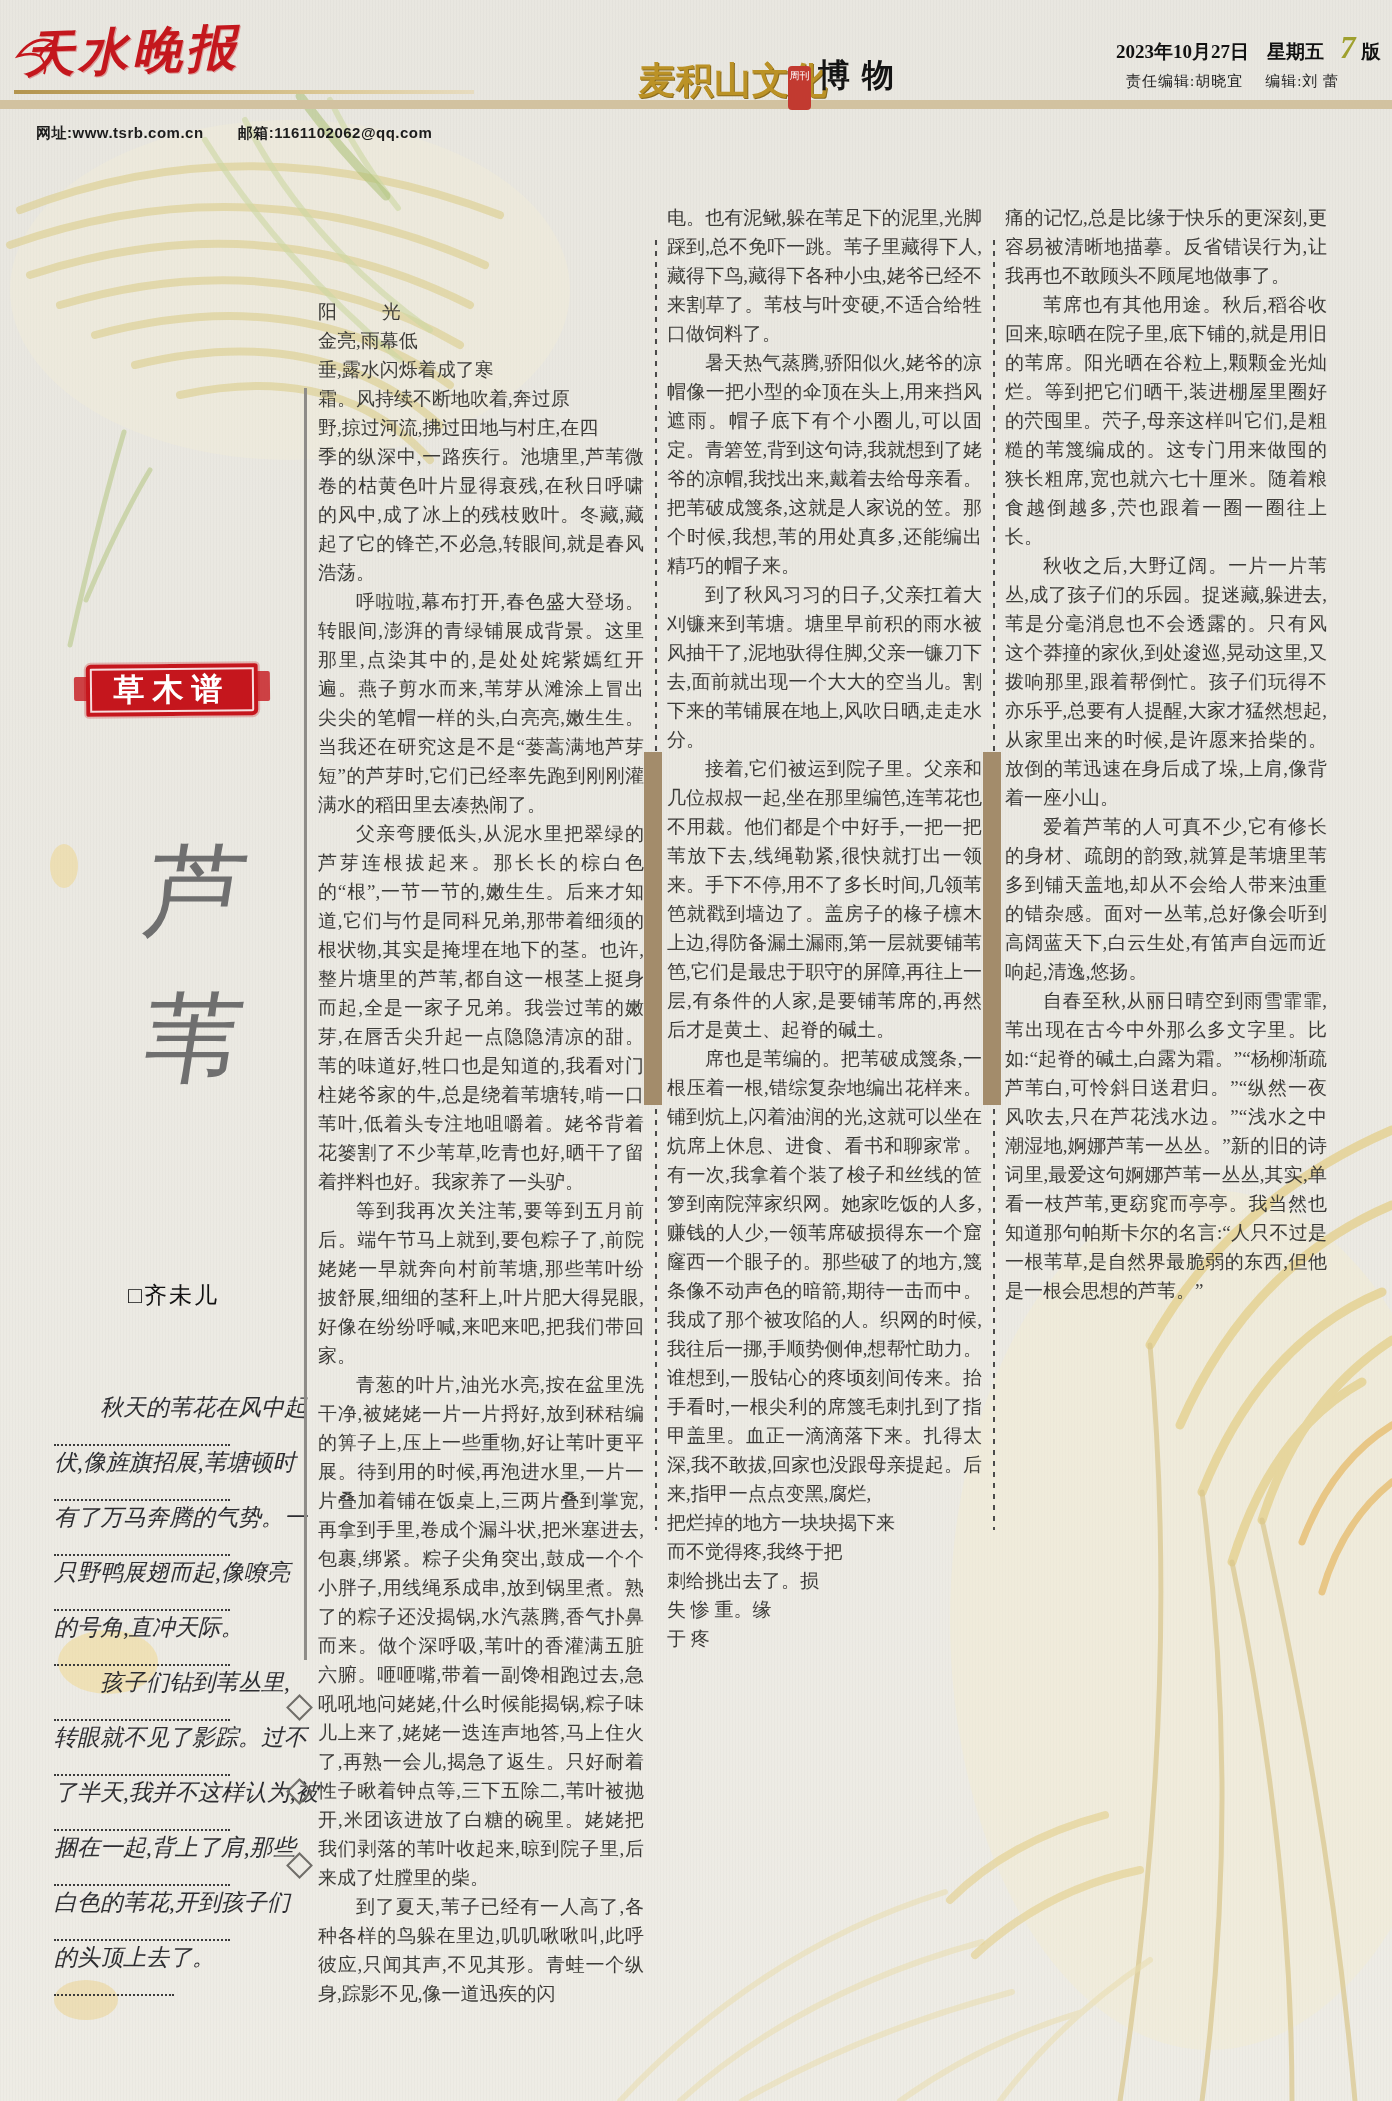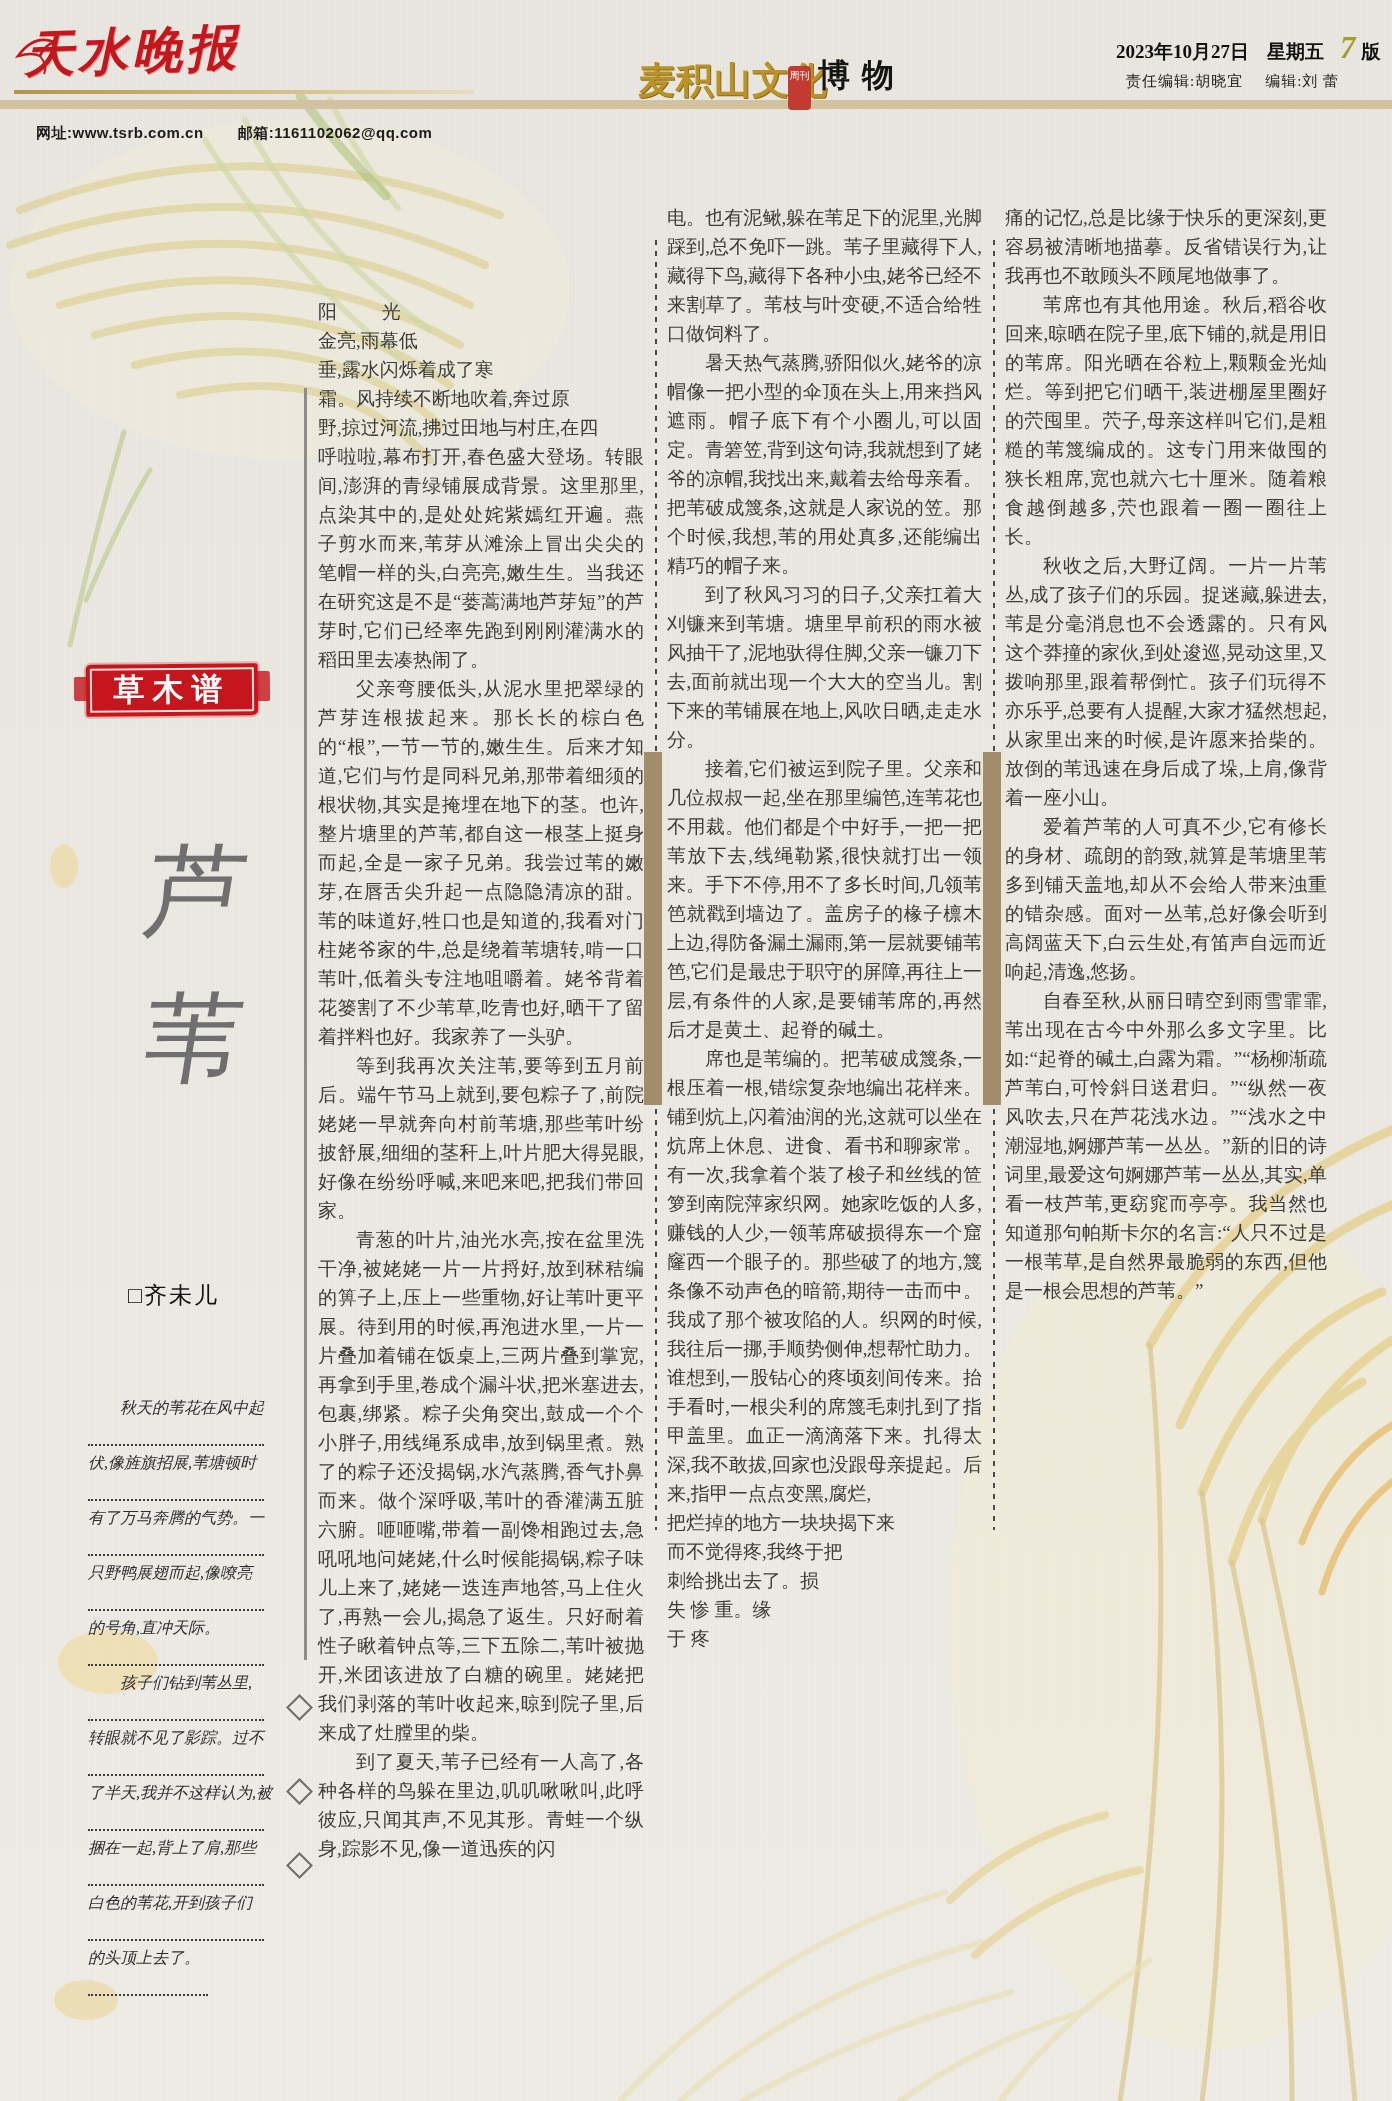--- a/index.html
+++ b/index.html
@@ -46,21 +46,21 @@
     border-radius:5px 3px 6px 3px; transform:rotate(-.6deg);}
   .badge::before{content:""; position:absolute; left:-12px; top:12px; width:14px; height:24px;
     background:#c5161d; opacity:.8; border-radius:2px;}
   .badge::after{content:""; position:absolute; right:-12px; top:8px; width:14px; height:30px;
     background:#c5161d; opacity:.8; border-radius:2px;}
   .title-char{width:130px; text-align:center; font-size:98px; color:#6f6f6f;
     transform:skewX(-9deg); line-height:1;}
   .t1{left:132px; top:842px;} .t2{left:128px; top:990px;}
   .author{left:128px; top:1280px; font-size:23px; color:#111; letter-spacing:2px;}
 
-  .excerpt{left:88px; top:1396px; width:176px; font-size:16px; font-style:italic; color:#2d2d31;}
+  .excerpt{left:54px; top:1396px; width:176px; font-size:23px; font-style:italic; color:#2d2d31;}
   .ex-line{line-height:24px; padding-bottom:24px; border-bottom:2px dotted #3a3a3a; margin-bottom:5px;
     white-space:nowrap; overflow:visible;}
   .ex-line:nth-child(1), .ex-line:nth-child(6){text-indent:2em;}
   .ex-line:last-child{width:120px;}
 
   
   .left-rule{left:304px; top:388px; width:3px; height:1272px; background:#8e8c88;}
   .vdash{width:2px; top:240px; height:1290px;
     background:repeating-linear-gradient(#4a4a4a 0 5px, transparent 5px 11px);}
   .vd1{left:655px;} .vd2{left:993px;}
@@ -200,20 +200,21 @@
 
   <div class="abs col col1">
     <div class="opening">
         <div class="open-line">阳 光</div>
         <div class="open-line">金亮,雨幕低</div>
         <div class="open-line">垂,露水闪烁着成了寒</div>
         <div class="open-line">霜。风持续不断地吹着,奔过原</div>
         <div class="open-line">野,掠过河流,拂过田地与村庄,在四</div>
       </div>
     <div class="paras">
+        <div class="para">季的纵深中,一路疾行。池塘里,芦苇微卷的枯黄色叶片显得衰残,在秋日呼啸的风中,成了冰上的残枝败叶。冬藏,藏起了它的锋芒,不必急,转眼间,就是春风浩荡。</div>
         <div class="para">呼啦啦,幕布打开,春色盛大登场。转眼间,澎湃的青绿铺展成背景。这里那里,点染其中的,是处处姹紫嫣红开遍。燕子剪水而来,苇芽从滩涂上冒出尖尖的笔帽一样的头,白亮亮,嫩生生。当我还在研究这是不是“蒌蒿满地芦芽短”的芦芽时,它们已经率先跑到刚刚灌满水的稻田里去凑热闹了。</div>
         <div class="para">父亲弯腰低头,从泥水里把翠绿的芦芽连根拔起来。那长长的棕白色的“根”,一节一节的,嫩生生。后来才知道,它们与竹是同科兄弟,那带着细须的根状物,其实是掩埋在地下的茎。也许,整片塘里的芦苇,都自这一根茎上挺身而起,全是一家子兄弟。我尝过苇的嫩芽,在唇舌尖升起一点隐隐清凉的甜。苇的味道好,牲口也是知道的,我看对门柱姥爷家的牛,总是绕着苇塘转,啃一口苇叶,低着头专注地咀嚼着。姥爷背着花篓割了不少苇草,吃青也好,晒干了留着拌料也好。我家养了一头驴。</div>
         <div class="para">等到我再次关注苇,要等到五月前后。端午节马上就到,要包粽子了,前院姥姥一早就奔向村前苇塘,那些苇叶纷披舒展,细细的茎秆上,叶片肥大得晃眼,好像在纷纷呼喊,来吧来吧,把我们带回家。</div>
         <div class="para">青葱的叶片,油光水亮,按在盆里洗干净,被姥姥一片一片捋好,放到秫秸编的箅子上,压上一些重物,好让苇叶更平展。待到用的时候,再泡进水里,一片一片叠加着铺在饭桌上,三两片叠到掌宽,再拿到手里,卷成个漏斗状,把米塞进去,包裹,绑紧。粽子尖角突出,鼓成一个个小胖子,用线绳系成串,放到锅里煮。熟了的粽子还没揭锅,水汽蒸腾,香气扑鼻而来。做个深呼吸,苇叶的香灌满五脏六腑。咂咂嘴,带着一副馋相跑过去,急吼吼地问姥姥,什么时候能揭锅,粽子味儿上来了,姥姥一迭连声地答,马上住火了,再熟一会儿,揭急了返生。只好耐着性子瞅着钟点等,三下五除二,苇叶被抛开,米团该进放了白糖的碗里。姥姥把我们剥落的苇叶收起来,晾到院子里,后来成了灶膛里的柴。</div>
         <div class="para">到了夏天,苇子已经有一人高了,各种各样的鸟躲在里边,叽叽啾啾叫,此呼彼应,只闻其声,不见其形。青蛙一个纵身,踪影不见,像一道迅疾的闪</div>
       </div>
   </div>
 
   <div class="abs col col2">
     <div class="paras">

